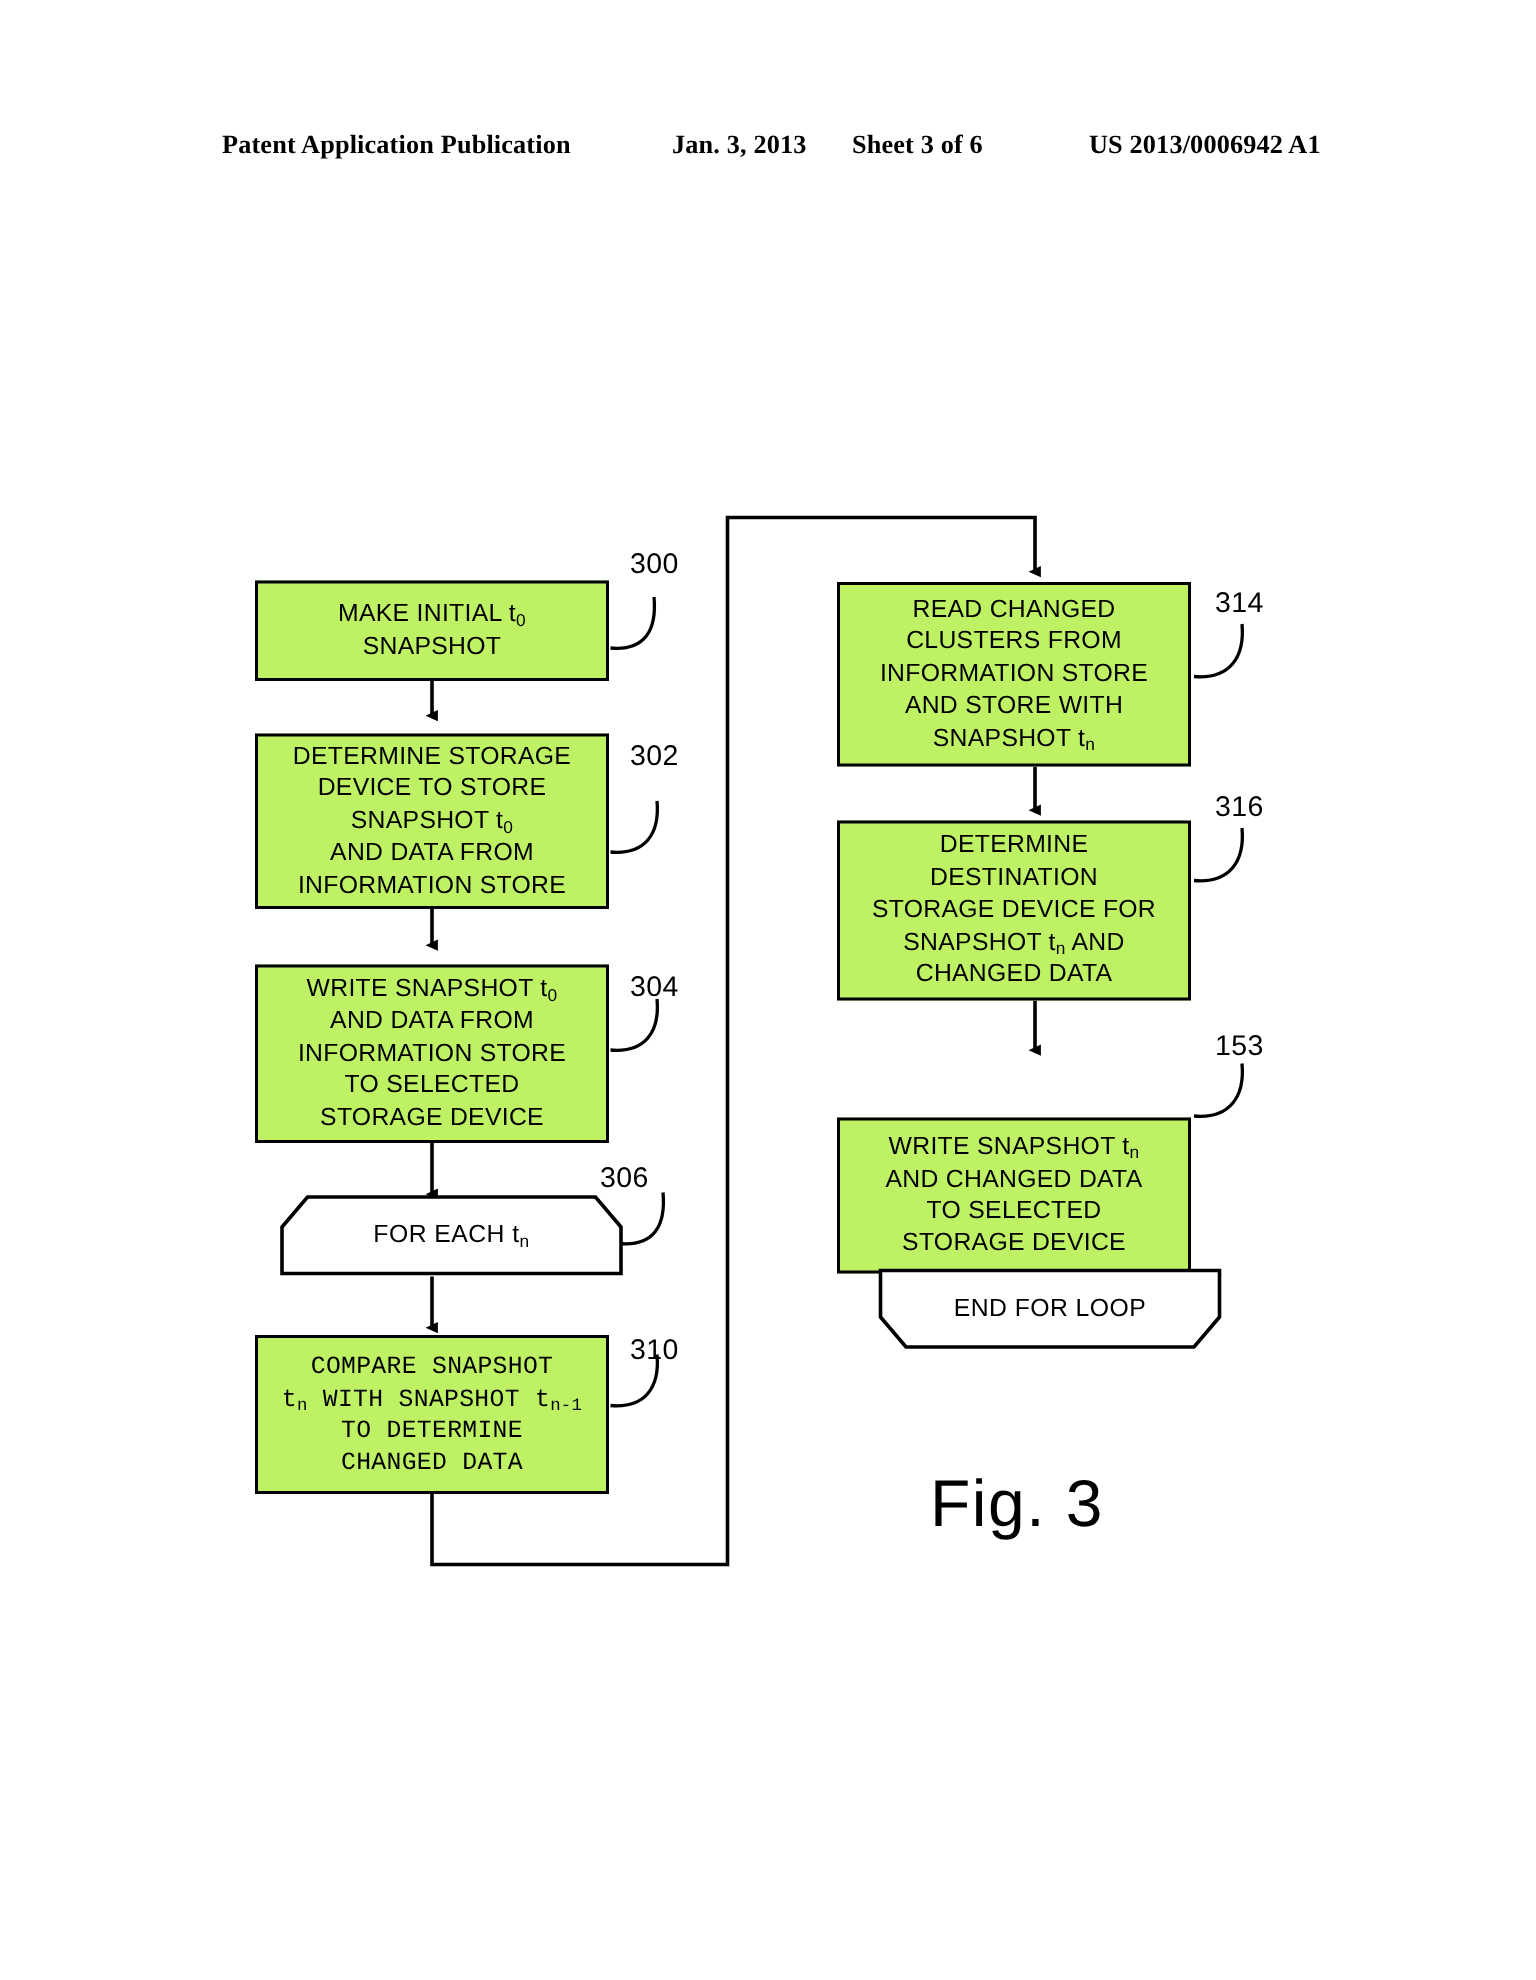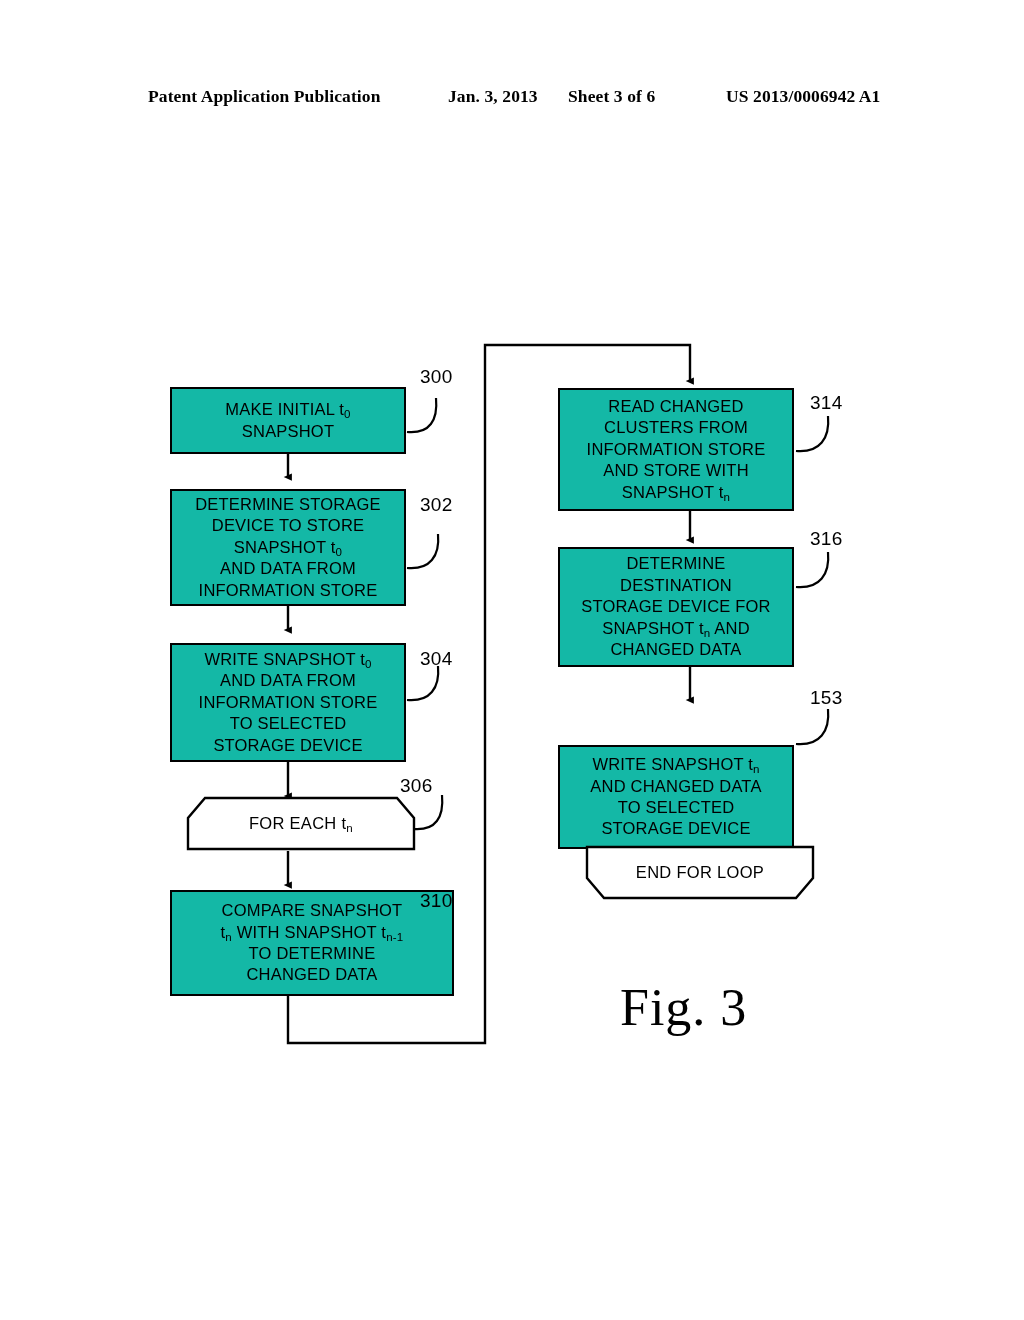--- a/index.html
+++ b/index.html
@@ -48,21 +48,21 @@
     position: absolute;
     top: 0; left: 0;
     width: 1024px;
     height: 1320px;
   }
 
   
   .node {
     position: absolute;
     box-sizing: border-box;
-    background: #14b8a6;
+    background: #bef264;
     display: flex;
     align-items: center;
     justify-content: center;
     text-align: center;
     font-family: "Liberation Sans", sans-serif;
     font-size: 16.5px;
     line-height: 1.30;
     letter-spacing: 0.2px;
   }
   .node.rect {
@@ -102,22 +102,22 @@
     font-size: 19px;
     letter-spacing: 0.3px;
     white-space: nowrap;
   }
 
   
   #fig-caption {
     position: absolute;
     left: 620px;
     top: 978px;
-    font-family: Liberation Serif, serif;
-    font-size: 52px;
+    font-family: Liberation Sans, sans-serif;
+    font-size: 44px;
     letter-spacing: 1px;
     white-space: nowrap;
   }
 
   sub {
     font-size: 0.70em;
     vertical-align: baseline;
     position: relative;
     bottom: -0.28em;
   }
@@ -205,21 +205,21 @@
   <div class="loopshape" style="left:186px; top:796px; width:230px; height:55px;">
     <svg width="230" height="55" viewBox="0 0 230 55" xmlns="http://www.w3.org/2000/svg">
       <polygon points="19,2 211,2 228,22 228,53 2,53 2,22" fill="#ffffff" stroke="#000000" stroke-width="2.4"></polygon>
     </svg>
     <div class="loop-label">
       <span>FOR EACH t<sub>n</sub></span>
     </div>
   </div>
   <div class="refnum" style="left:400px; top:775px;">306</div>
 
-  <div class="node rect" style="left:170px; top:890px; width:284px; height:106px;">
+  <div class="node rect" style="left:170px; top:890px; width:236px; height:106px;font-family:Liberation Mono, monospace;">
     <div class="txt">
       <span>COMPARE SNAPSHOT</span>
       <span>t<sub>n</sub> WITH SNAPSHOT t<sub>n-1</sub></span>
       <span>TO DETERMINE</span>
       <span>CHANGED DATA</span>
     </div>
   </div>
   <div class="refnum" style="left:420px; top:890px;">310</div>
 
   <div class="node rect" style="left:558px; top:388px; width:236px; height:123px;">

